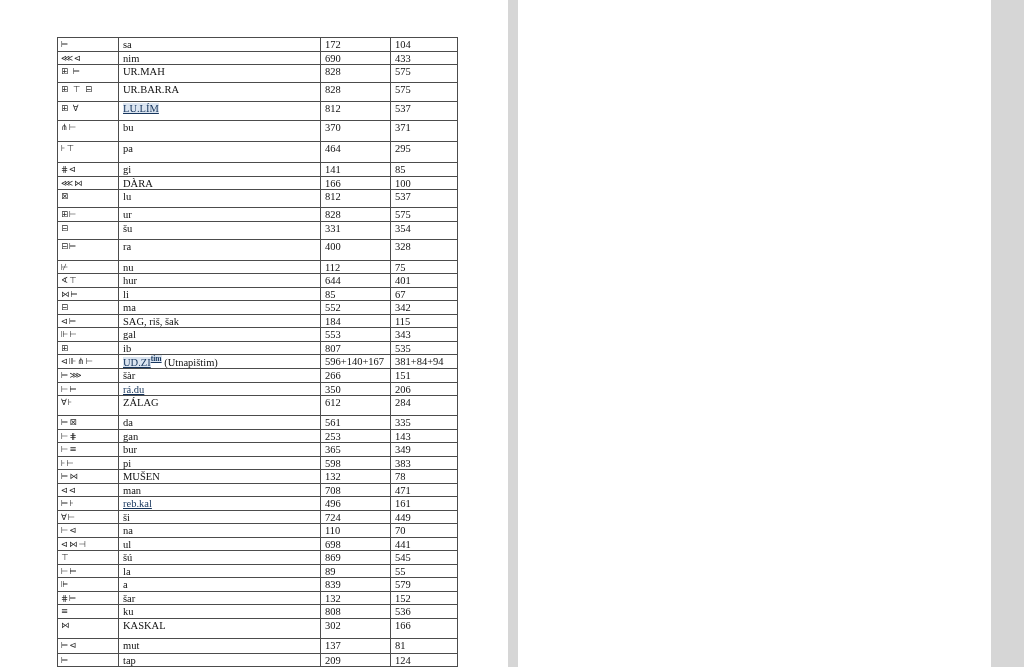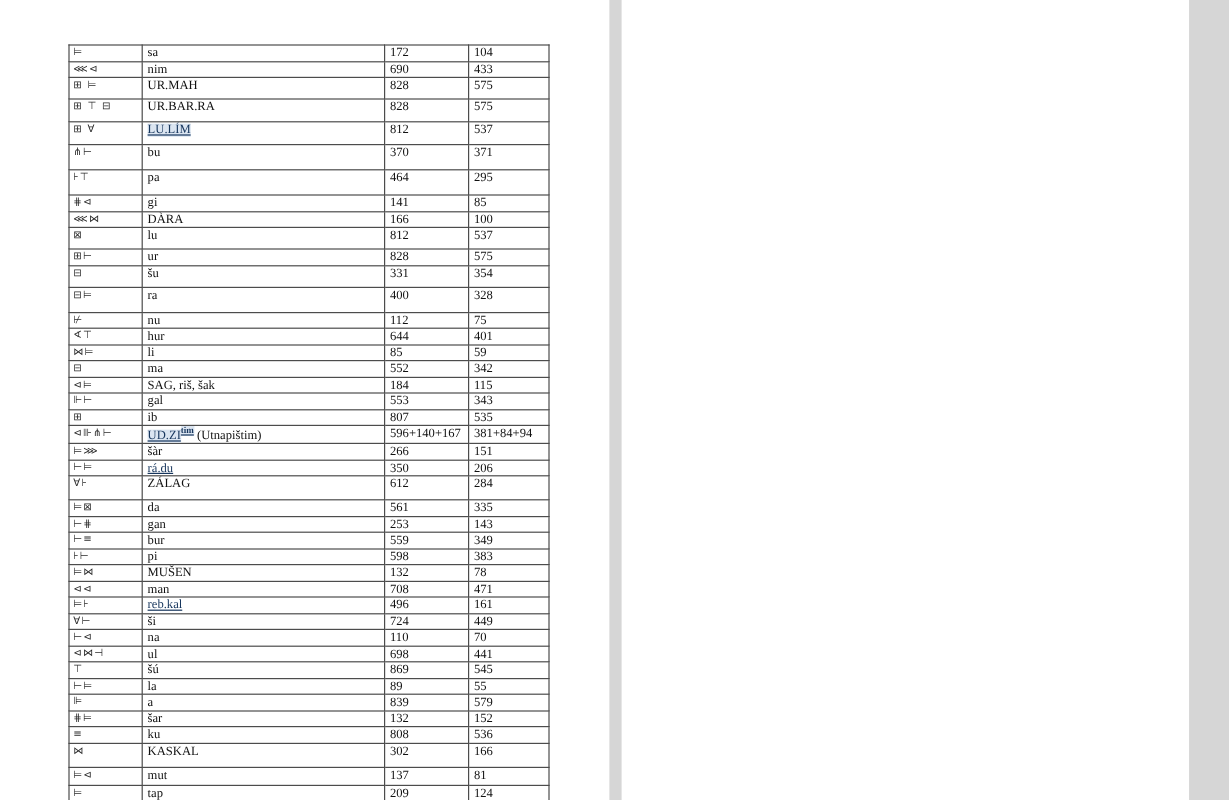--- a/index.html
+++ b/index.html
@@ -135,21 +135,21 @@
           <tr style="height: 12.5px;">
             <td class="sign">∢⊤</td>
             <td>hur</td>
             <td class="num">644</td>
             <td class="num">401</td>
           </tr>
           <tr style="height: 12.5px;">
             <td class="sign">⋈⊨</td>
             <td>li</td>
             <td class="num">85</td>
-            <td class="num">59</td>
+            <td class="num">67</td>
           </tr>
           <tr style="height: 12.5px;">
             <td class="sign">⊟</td>
             <td>ma</td>
             <td class="num">552</td>
             <td class="num">342</td>
           </tr>
           <tr style="height: 12.5px;">
             <td class="sign">⊲⊨</td>
             <td>SAG, riš, šak</td>
@@ -200,21 +200,21 @@
           </tr>
           <tr style="height: 12.5px;">
             <td class="sign">⊢⋕</td>
             <td>gan</td>
             <td class="num">253</td>
             <td class="num">143</td>
           </tr>
           <tr style="height: 12.5px;">
             <td class="sign">⊢≡</td>
             <td>bur</td>
-            <td class="num">559</td>
+            <td class="num">365</td>
             <td class="num">349</td>
           </tr>
           <tr style="height: 12.5px;">
             <td class="sign">⊦⊢</td>
             <td>pi</td>
             <td class="num">598</td>
             <td class="num">383</td>
           </tr>
           <tr style="height: 12.5px;">
             <td class="sign">⊨⋈</td>

